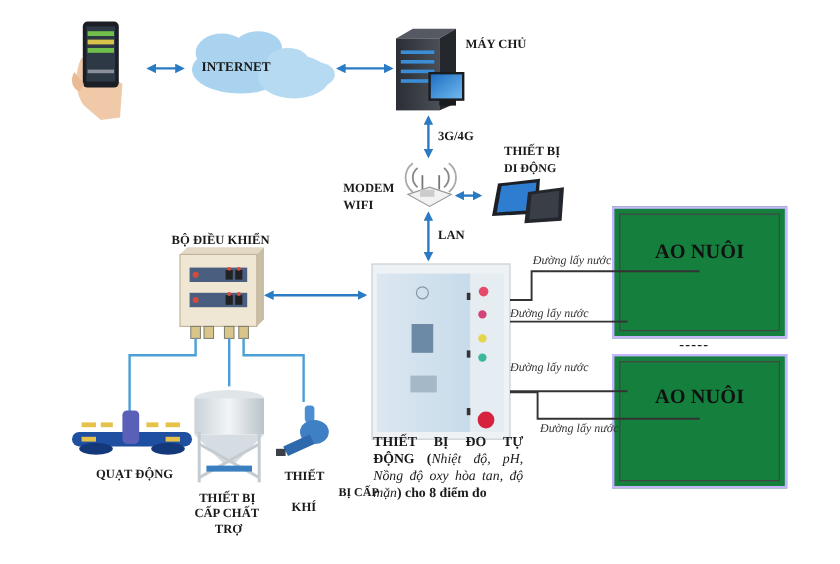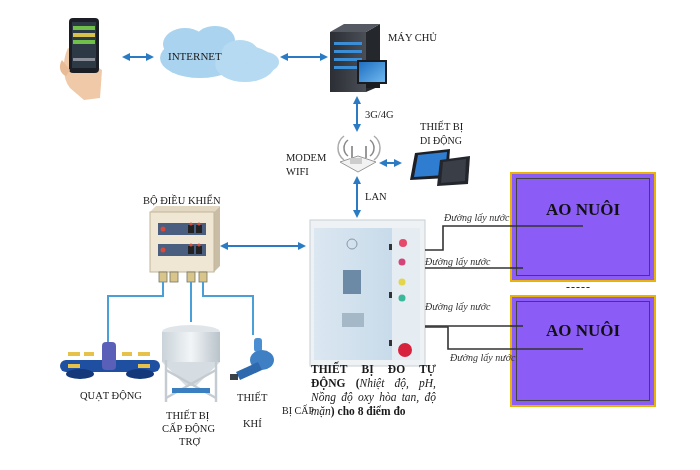--- a/index.html
+++ b/index.html
@@ -1,20 +1,20 @@
 <!DOCTYPE html>
 <html><head>
 <meta charset="utf-8">
 <style>
   html, body { margin:0; padding:0; background:#ffffff; }
   #stage { position:relative; width:700px; height:470px; overflow:hidden; background:#ffffff; font-family:"Liberation Serif", serif; }
-  .lbl { position:absolute; font-family:"Liberation Serif", serif; font-weight:normal; color:#1a1a1a; white-space:nowrap; }
+  .lbl { position:absolute; font-family:"Liberation Serif", serif; font-weight:bold; color:#1a1a1a; white-space:nowrap; }
   .ital { position:absolute; font-family:"Liberation Serif", serif; font-style:italic; color:#333; white-space:nowrap; font-size:10px; }
   svg.layer { position:absolute; left:0; top:0; }
-  .pond { position:absolute; border:2px solid #eab308; background:#8b5cf6; }
+  .pond { position:absolute; border:2px solid #c4b5fd; background:#15803d; }
   .pond-inner { position:absolute; left:4px; top:4px; right:4px; bottom:4px; border:1.5px solid #444; }
   .pond-title { position:absolute; left:0; right:0; text-align:center; font-family:"Liberation Serif", serif; font-weight:bold; font-size:17px; color:#111; }
   .desc { position:absolute; left:311px; top:362px; width:125px; font-size:11.5px; line-height:14px; color:#1a1a1a; font-family:"Liberation Serif", serif; text-align:justify; }
   .desc b { font-weight:bold; }
   .desc i { font-style:italic; }
 </style>
 </head>
 <body>
 
 <div id="stage">
@@ -201,21 +201,21 @@
   <span class="lbl" style="left:420px; top:121px; font-size:10.5px;">THIẾT BỊ</span>
   <span class="lbl" style="left:420px; top:135px; font-size:10px;">DI ĐỘNG</span>
   <span class="lbl" style="left:286px; top:152px; font-size:10.5px;">MODEM</span>
   <span class="lbl" style="left:286px; top:166px; font-size:10.5px;">WIFI</span>
   <span class="lbl" style="left:365px; top:191px; font-size:10.5px;">LAN</span>
   <span class="lbl" style="left:143px; top:195px; font-size:10.5px;">BỘ ĐIỀU KHIỂN</span>
 
   <span class="lbl" style="left:80px; top:390px; font-size:10.5px;">QUẠT ĐỘNG</span>
 
   <span class="lbl" style="left:166px; top:410px; font-size:10.5px;">THIẾT BỊ</span>
-  <span class="lbl" style="left:162px; top:423px; font-size:10.5px;">CẤP ĐỘNG</span>
+  <span class="lbl" style="left:162px; top:423px; font-size:10.5px;">CẤP CHẤT</span>
   <span class="lbl" style="left:179px; top:436px; font-size:10.5px;">TRỢ</span>
 
   <span class="lbl" style="left:237px; top:392px; font-size:10.5px;">THIẾT</span>
   <span class="lbl" style="left:234px; top:405px; font-size:10px;margin-left:48px;">BỊ CẤP</span>
   <span class="lbl" style="left:243px; top:418px; font-size:10.5px;text-align:center;">KHÍ</span>
 
   <div class="desc">
     <b>THIẾT BỊ ĐO TỰ ĐỘNG</b><b> (</b><i>Nhiệt độ, pH, Nồng độ oxy hòa tan, độ mặn</i><b>)</b><b> cho 8 điểm đo</b>
   </div>
 

